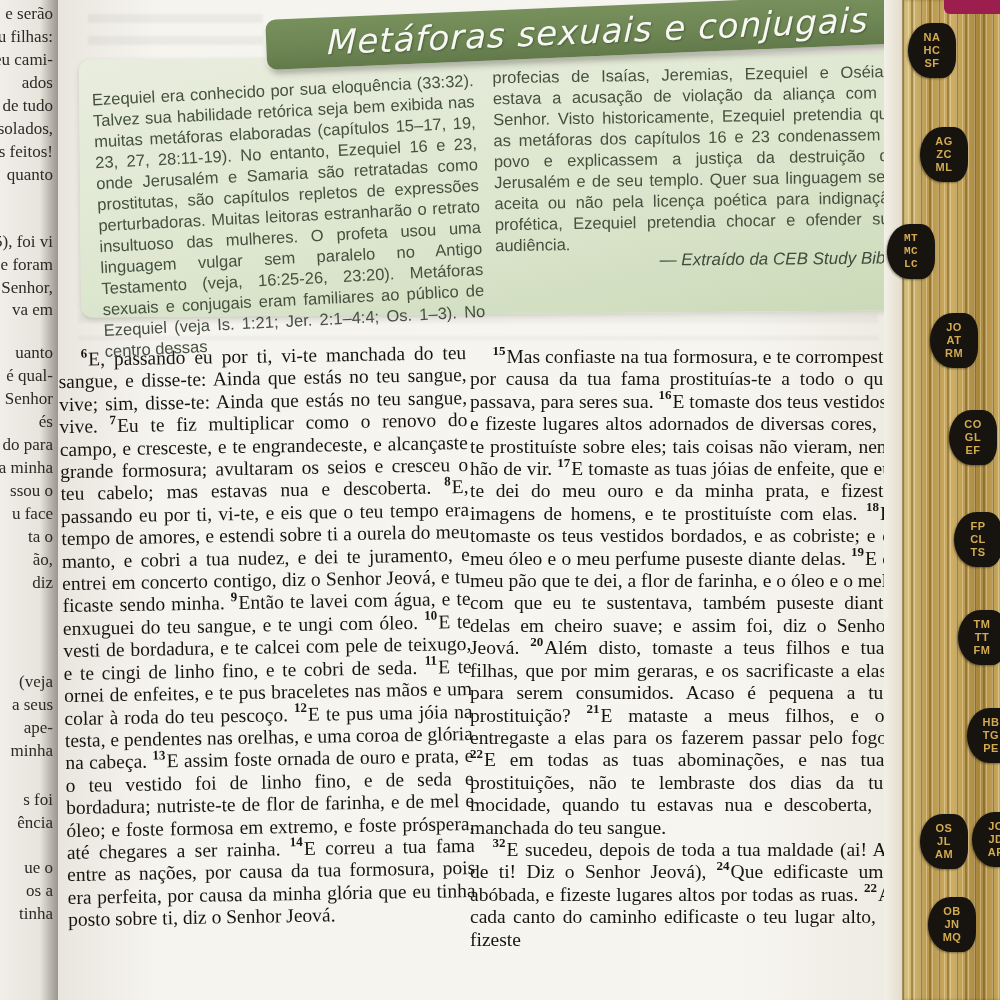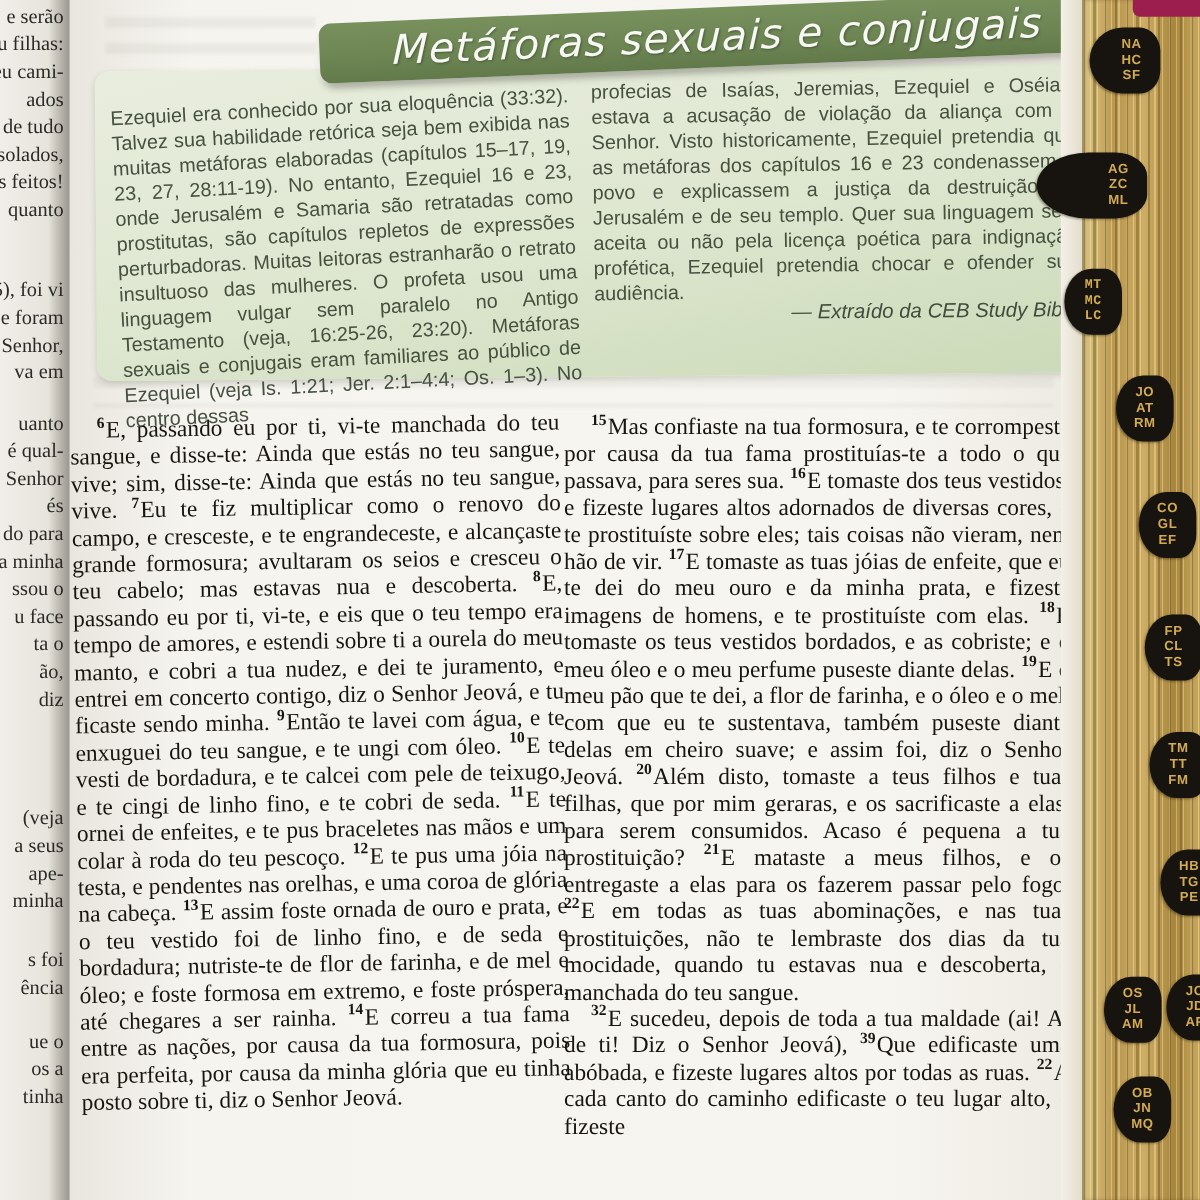--- a/index.html
+++ b/index.html
@@ -126,34 +126,34 @@
 
     <div id="title-banner">
       <span>Metáforas sexuais e conjugais</span>
     </div>
 
     <div id="body-col-left" class="body-col">
         <p class="verse-par"><sup class="vn">6</sup>E, passando eu por ti, vi-te manchada do teu sangue, e disse-te: Ainda que estás no teu sangue, vive; sim, disse-te: Ainda que estás no teu sangue, vive. <sup class="vn">7</sup>Eu te fiz multiplicar como o renovo do campo, e cresceste, e te engrandeceste, e alcançaste grande formosura; avultaram os seios e cresceu o teu cabelo; mas estavas nua e descoberta. <sup class="vn">8</sup>E, passando eu por ti, vi-te, e eis que o teu tempo era tempo de amores, e estendi sobre ti a ourela do meu manto, e cobri a tua nudez, e dei te juramento, e entrei em concerto contigo, diz o Senhor Jeová, e tu ficaste sendo minha. <sup class="vn">9</sup>Então te lavei com água, e te enxuguei do teu sangue, e te ungi com óleo. <sup class="vn">10</sup>E te vesti de bordadura, e te calcei com pele de teixugo, e te cingi de linho fino, e te cobri de seda. <sup class="vn">11</sup>E te ornei de enfeites, e te pus braceletes nas mãos e um colar à roda do teu pescoço. <sup class="vn">12</sup>E te pus uma jóia na testa, e pendentes nas orelhas, e uma coroa de glória na cabeça. <sup class="vn">13</sup>E assim foste ornada de ouro e prata, e o teu vestido foi de linho fino, e de seda e bordadura; nutriste-te de flor de farinha, e de mel e óleo; e foste formosa em extremo, e foste próspera, até chegares a ser rainha. <sup class="vn">14</sup>E correu a tua fama entre as nações, por causa da tua formosura, pois era perfeita, por causa da minha glória que eu tinha posto sobre ti, diz o Senhor Jeová. </p>
       </div>
     <div id="body-col-right" class="body-col">
         <p class="verse-par"><sup class="vn">15</sup>Mas confiaste na tua formosura, e te corrompeste por causa da tua fama prostituías-te a todo o que passava, para seres sua. <sup class="vn">16</sup>E tomaste dos teus vestidos, e fizeste lugares altos adornados de diversas cores, e te prostituíste sobre eles; tais coisas não vieram, nem hão de vir. <sup class="vn">17</sup>E tomaste as tuas jóias de enfeite, que eu te dei do meu ouro e da minha prata, e fizeste imagens de homens, e te prostituíste com elas. <sup class="vn">18</sup>E tomaste os teus vestidos bordados, e as cobriste; e o meu óleo e o meu perfume puseste diante delas. <sup class="vn">19</sup>E o meu pão que te dei, a flor de farinha, e o óleo e o mel, com que eu te sustentava, também puseste diante delas em cheiro suave; e assim foi, diz o Senhor Jeová. <sup class="vn">20</sup>Além disto, tomaste a teus filhos e tuas filhas, que por mim geraras, e os sacrificaste a elas, para serem consumidos. Acaso é pequena a tua prostituição? <sup class="vn">21</sup>E mataste a meus filhos, e os entregaste a elas para os fazerem passar pelo fogo. <sup class="vn">22</sup>E em todas as tuas abominações, e nas tuas prostituições, não te lembraste dos dias da tua mocidade, quando tu estavas nua e descoberta, e manchada do teu sangue. </p>
-        <p class="verse-par"><sup class="vn">32</sup>E sucedeu, depois de toda a tua maldade (ai! Ai de ti! Diz o Senhor Jeová), <sup class="vn">39</sup>Que edificaste uma abóbada, e fizeste lugares altos por todas as ruas. <sup class="vn">22</sup>A cada canto do caminho edificaste o teu lugar alto, e fizeste </p>
+        <p class="verse-par"><sup class="vn">32</sup>E sucedeu, depois de toda a tua maldade (ai! Ai de ti! Diz o Senhor Jeová), <sup class="vn">24</sup>Que edificaste uma abóbada, e fizeste lugares altos por todas as ruas. <sup class="vn">22</sup>A cada canto do caminho edificaste o teu lugar alto, e fizeste </p>
       </div>
   </div>
 
   <div id="edge-sliver"></div>
   <div id="gold-edge"></div>
   <div id="cover-corner"></div>
   <div id="tabs">
-      <div class="tab" style="left: 908px; top: 23px; padding-left: 11px;">
+      <div class="tab" style="left: 908px; top: 23px;">
         <div>NA</div>
         <div>HC</div>
         <div>SF</div>
       </div>
-      <div class="tab" style="left: 864px; top: 127px; padding-left: 44px;">
+      <div class="tab" style="left: 920px; top: 127px;">
         <div>AG</div>
         <div>ZC</div>
         <div>ML</div>
       </div>
       <div class="tab" style="left: 887px; top: 224px; font-family: Liberation Mono, monospace;">
         <div>MT</div>
         <div>MC</div>
         <div>LC</div>
       </div>
       <div class="tab" style="left: 930px; top: 313px;">

